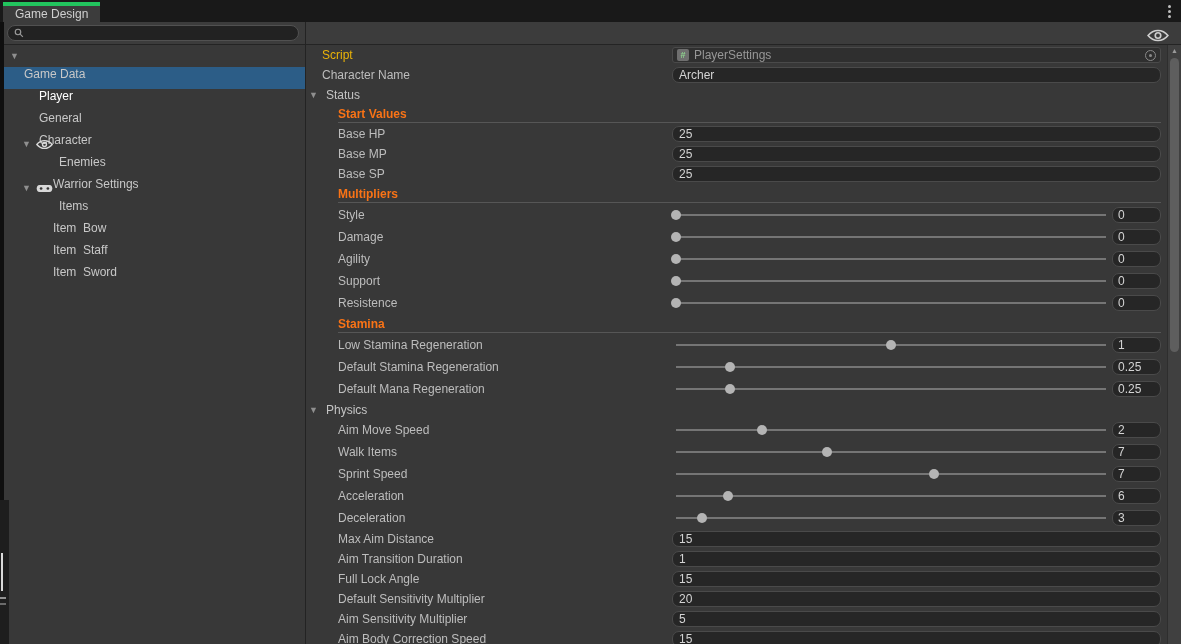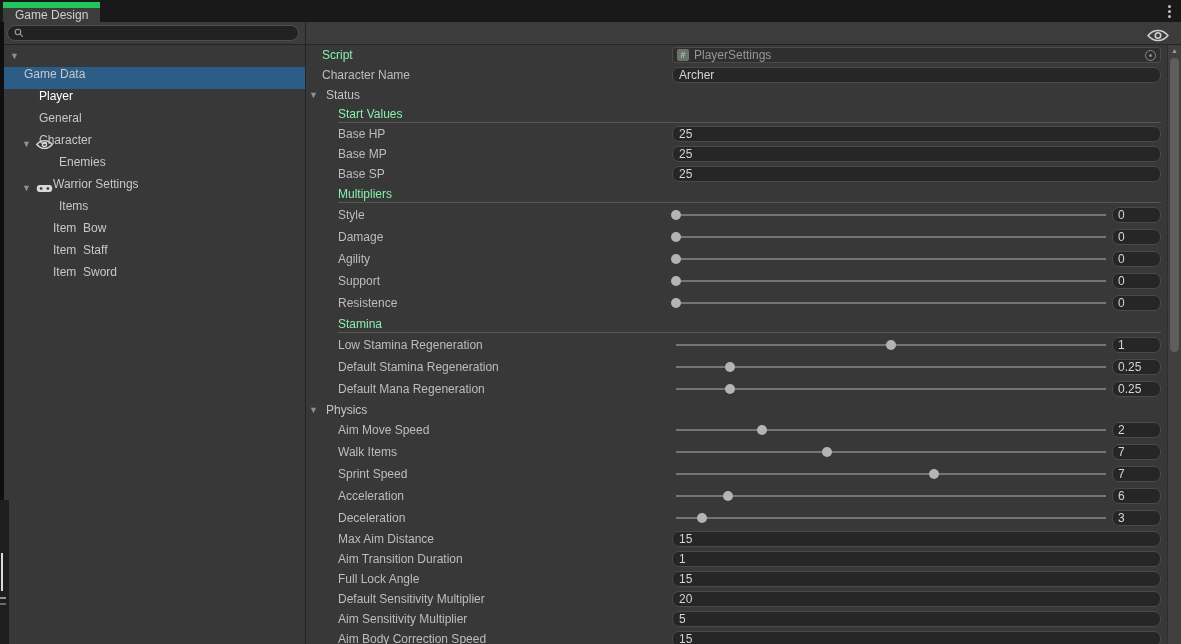--- a/index.html
+++ b/index.html
@@ -6,21 +6,21 @@
   html,body { background:#191919; }
   .window{
     position:relative; width:1181px; height:644px; overflow:hidden;
     background:#383838; color:#C8C8C8;
     font-family:"Liberation Sans","DejaVu Sans",sans-serif; font-size:12px;
   }
   
   .titlebar{ position:absolute; left:0; top:0; width:100%; height:22px; background:#191919; }
   .tab{
     position:absolute; left:3px; top:2px; height:20px; min-width:94px;
-    background:#3C3C3C; border-top:6px solid #22c55e;
+    background:#3C3C3C; border-top:4px solid #22c55e;
     display:flex; align-items:center; padding:0 12px; color:#CFCFCF;
   }
   .kebab{ position:absolute; right:9px; top:4px; width:6px; display:flex; flex-direction:column; align-items:center; cursor:pointer; }
   .kebab i{ width:3px; height:3px; border-radius:50%; background:#C0C0C0; margin:1px 0; }
   
   .toolbar{ position:absolute; left:0; top:22px; width:100%; height:23px; background:#3C3C3C; border-bottom:1px solid #242424; }
   .search{
     position:absolute; left:7px; top:3px; width:292px; height:16px;
     background:#222222; border:1px solid #515151; border-radius:8px;
     display:flex; align-items:center; padding-left:6px;
@@ -49,22 +49,22 @@
   .edge-strip .art1{ position:absolute; left:1px; top:531px; width:2px; height:38px; background:#DADADA; }
   .edge-strip .art2{ position:absolute; left:0; top:575px; width:6px; height:2px; background:#909090; }
   .edge-strip .art3{ position:absolute; left:0; top:581px; width:6px; height:2px; background:#6A6A6A; }
   
   .inspector{ position:absolute; left:306px; top:45px; width:860px; bottom:0; overflow:hidden; }
   .irow{ position:relative; height:20px; }
   .irow.slider{ height:22px; }
   .irow.foldout{ height:19px; }
   .ilabel{ position:absolute; left:16px; top:50%; transform:translateY(-50%); color:#BDBDBD; white-space:pre; }
   .irow.ind .ilabel{ left:32px; }
-  .irow.dis .ilabel{ color:#86efac; }
-  .irow.header .ilabel{ left:32px; font-weight:normal; color:#86efac; }
+  .irow.dis .ilabel{ color:#eab308; }
+  .irow.header .ilabel{ left:32px; font-weight:bold; color:#f97316; }
   .hline{ position:absolute; left:32px; right:5px; bottom:1px; height:1px; background:#565656; }
   .ftri{ position:absolute; left:3px; top:50%; transform:translateY(-50%); font-size:9px; color:#8F8F8F; cursor:pointer; }
   .foldout .ilabel{ left:20px; color:#C4C4C4; }
   .tfield{
     position:absolute; left:366px; width:489px; height:16px; top:50%; transform:translateY(-50%);
     background:#262626; border:1px solid #4A4A4A; border-radius:7px;
     display:flex; align-items:center; padding-left:6px; cursor:text;
   }
   .fval{ color:#D4D4D4; }
   .ofield{

